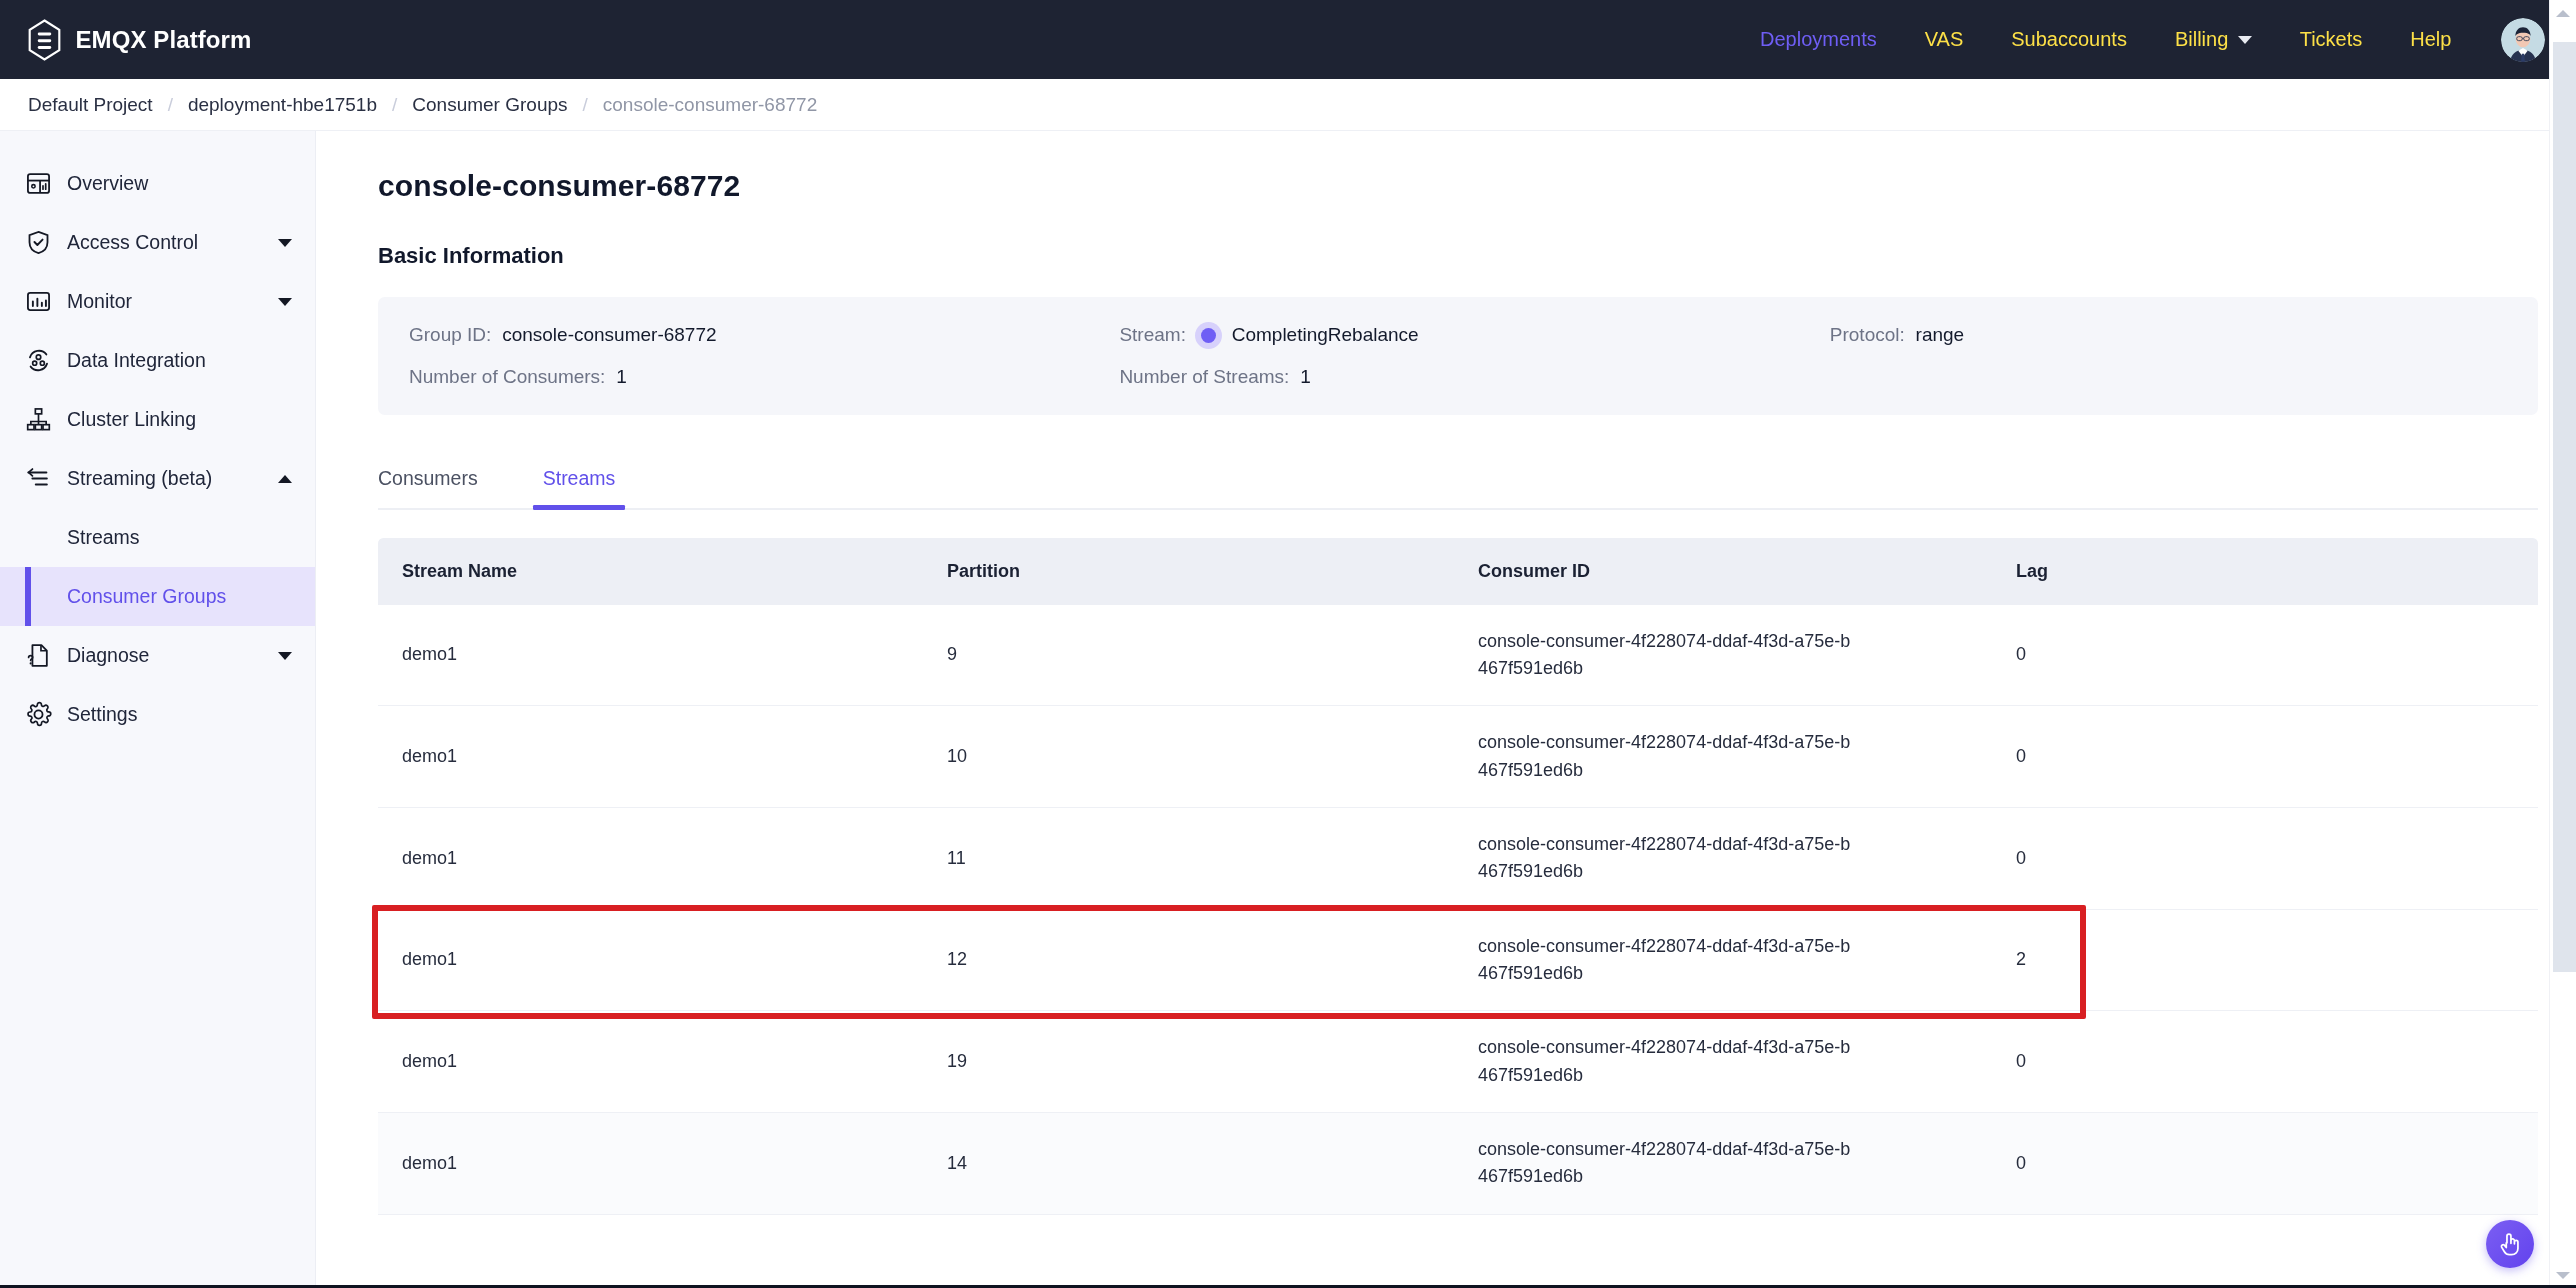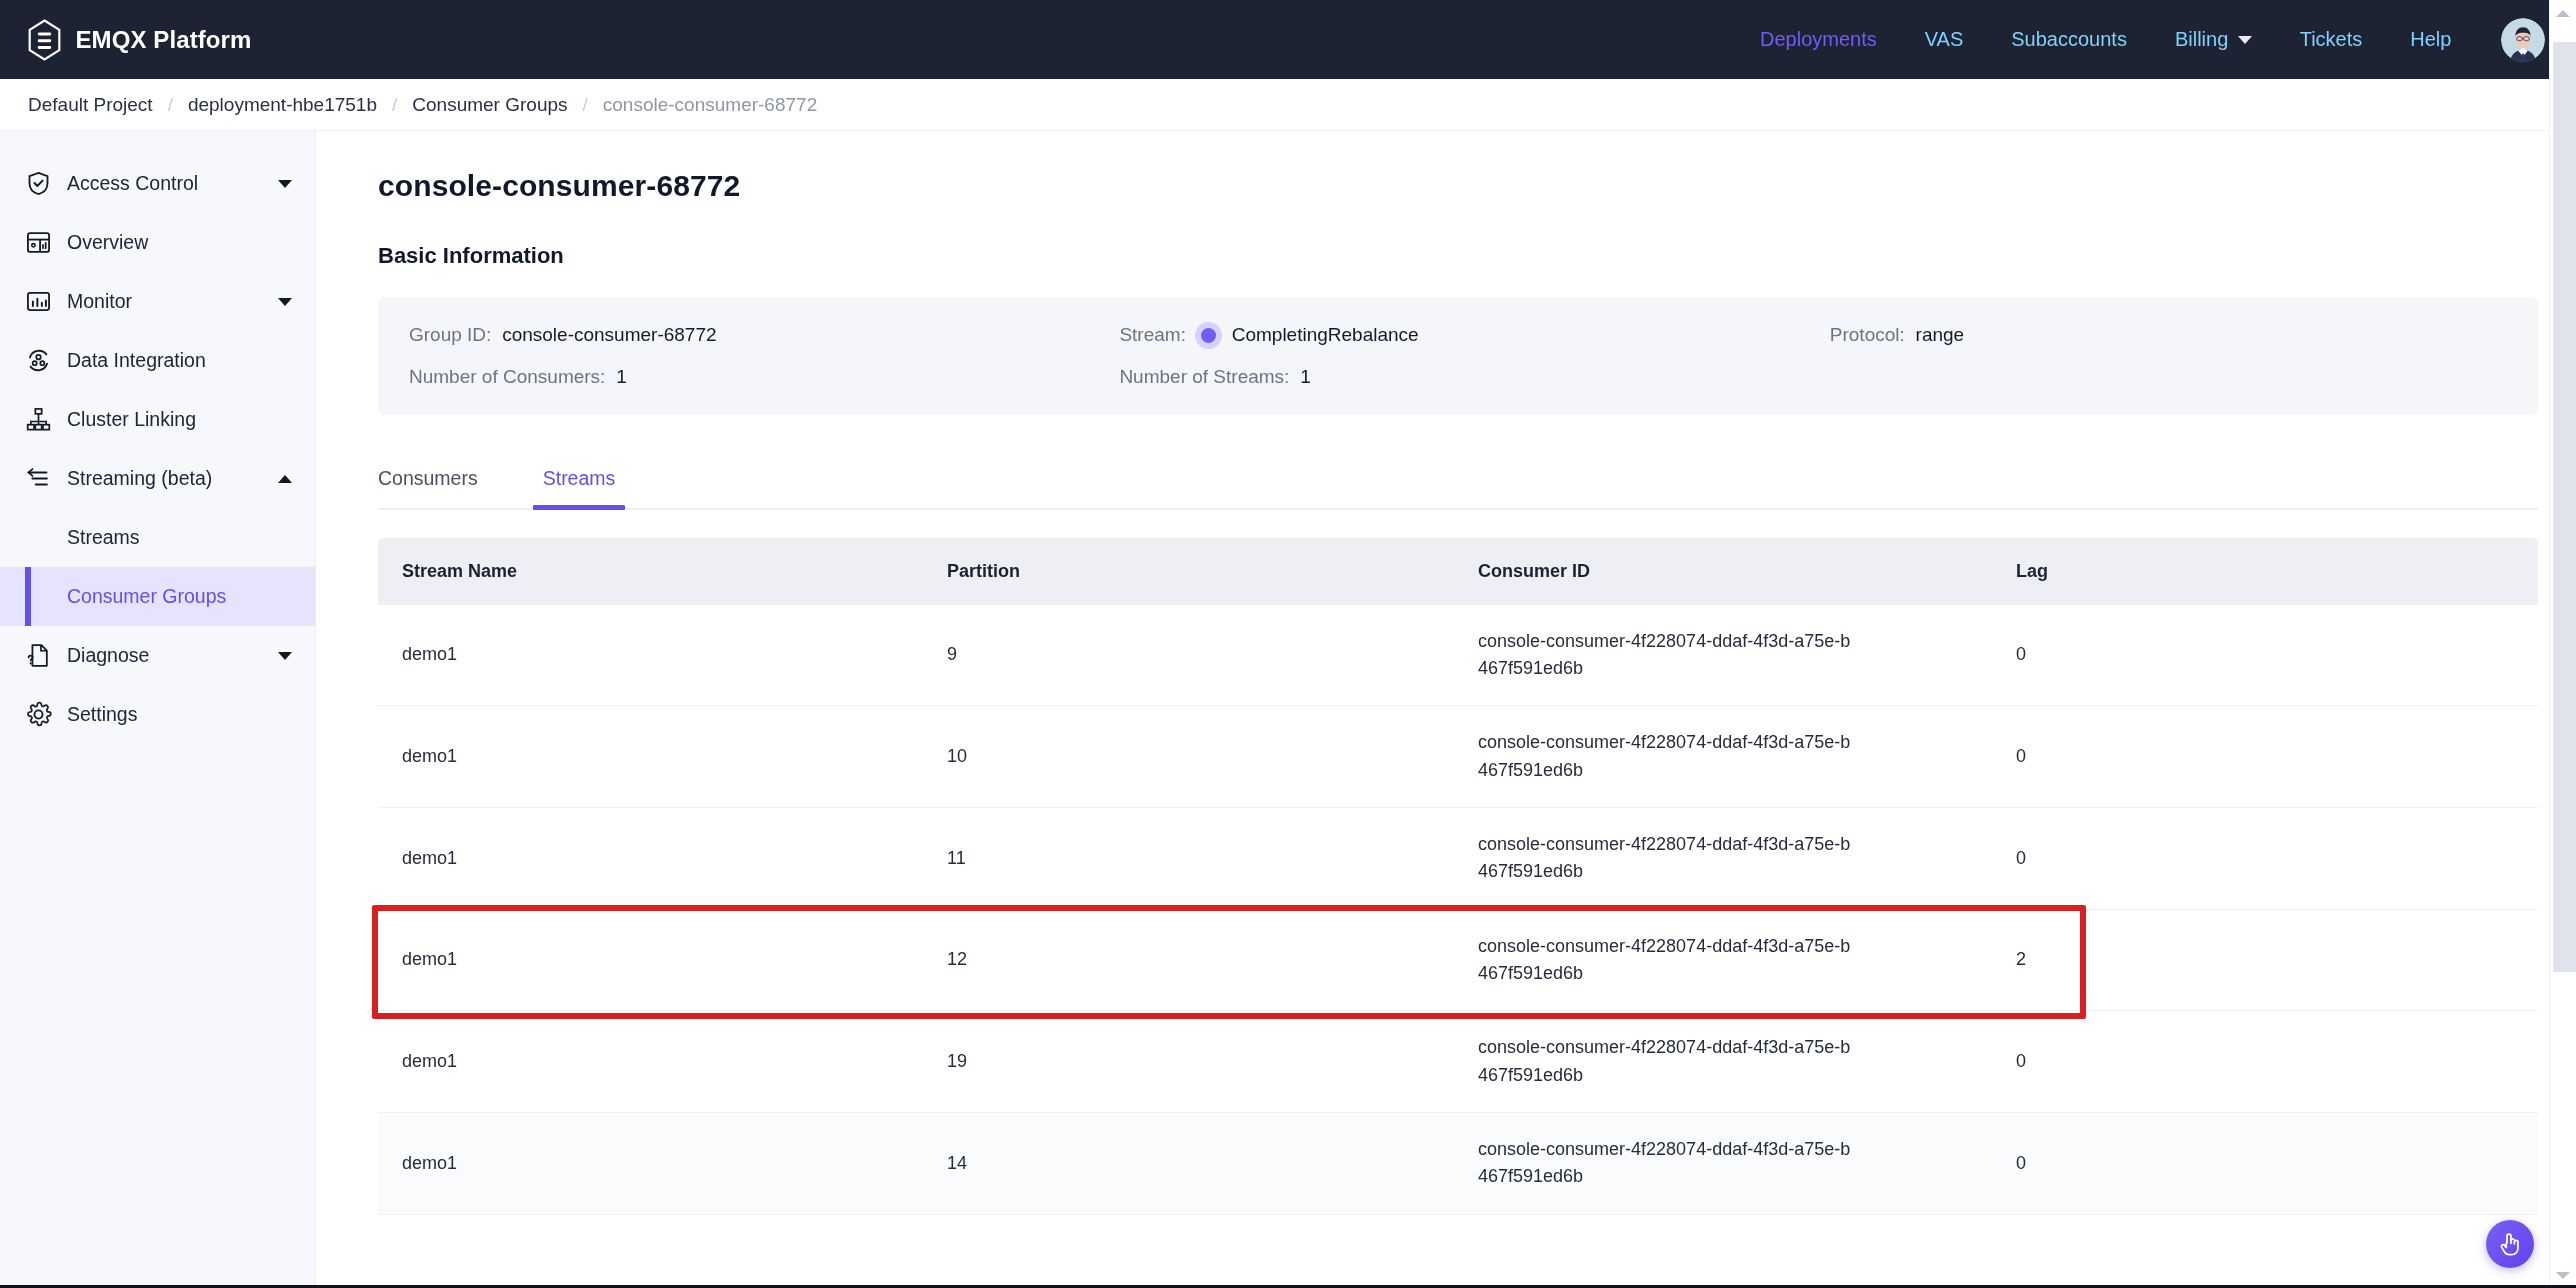--- a/index.html
+++ b/index.html
@@ -22,21 +22,21 @@
     position: relative; z-index: 5;
   }
   .brand { display: flex; align-items: center; gap: 13.5px; text-align: right; }
   .brand-logo { width: 35px; height: 42px; display: block; }
   .brand-name {
     color: #ffffff; font-size: 24px; font-weight: 700;
     letter-spacing: 0.1px; white-space: nowrap;
   }
   .topnav { margin-left: auto; display: flex; align-items: center; gap: 0; }
   .topnav-item {
-    color: #7dd3fc; font-size: 20px; padding: 0 24px;
+    color: #fde047; font-size: 20px; padding: 0 24px;
     white-space: nowrap; cursor: pointer; display: flex; align-items: center; gap: 9.4px;
   }
   .topnav-item.active { color: #6f5ef5; }
   .caret-down {
     width: 0; height: 0; display: inline-block;
     border-left: 7.4px solid transparent; border-right: 7.4px solid transparent;
     border-top: 8px solid #e9ebf2;
   }
   .avatar-wrap { margin-left: 25.6px; width: 44px; height: 44px; cursor: pointer; }
   .avatar { width: 44px; height: 44px; border-radius: 50%; display: block; }
@@ -254,36 +254,36 @@
     <span class="crumb-sep">/</span>
     <span class="crumb last">console-consumer-68772</span>
   </div>
 
   <div class="body">
 
     <aside class="sidebar">
 
       <div class="nav-item">
         <svg class="ico" viewBox="0 0 24 24">
-          <path d="M12 2.6 20 5.4v6.4c0 5.2-3.5 8.4-8 9.6-4.5-1.2-8-4.4-8-9.6V5.4z" fill="none" stroke="#141824" stroke-width="1.6"></path>
-          <path d="M8.4 11.6l2.6 2.6 4.6-4.8" fill="none" stroke="#141824" stroke-width="1.7" stroke-linecap="round" stroke-linejoin="round"></path>
-        </svg>
-        <span class="lbl">Access Control</span>
-        <i class="arrow"></i>
-      </div>
-
-      <div class="nav-item">
-        <svg class="ico" viewBox="0 0 24 24">
           <rect x="2.6" y="3.6" width="18.8" height="16.8" rx="2" fill="none" stroke="#141824" stroke-width="1.6"></rect>
           <line x1="2.6" y1="9.4" x2="21.4" y2="9.4" stroke="#141824" stroke-width="1.6"></line>
           <line x1="13.4" y1="9.4" x2="13.4" y2="20.4" stroke="#141824" stroke-width="1.6"></line>
           <path d="M16 17v-3M18.4 17v-4.6" stroke="#141824" stroke-width="1.5" stroke-linecap="round"></path>
           <circle cx="7.5" cy="14.5" r="1.5" fill="none" stroke="#141824" stroke-width="1.4"></circle>
         </svg>
         <span class="lbl">Overview</span>
+      </div>
+
+      <div class="nav-item">
+        <svg class="ico" viewBox="0 0 24 24">
+          <path d="M12 2.6 20 5.4v6.4c0 5.2-3.5 8.4-8 9.6-4.5-1.2-8-4.4-8-9.6V5.4z" fill="none" stroke="#141824" stroke-width="1.6"></path>
+          <path d="M8.4 11.6l2.6 2.6 4.6-4.8" fill="none" stroke="#141824" stroke-width="1.7" stroke-linecap="round" stroke-linejoin="round"></path>
+        </svg>
+        <span class="lbl">Access Control</span>
+        <i class="arrow"></i>
       </div>
 
       <div class="nav-item">
         <svg class="ico" viewBox="0 0 24 24">
           <rect x="2.6" y="4.4" width="18.8" height="15.2" rx="2" fill="none" stroke="#141824" stroke-width="1.6"></rect>
           <path d="M7 16v-4M11 16v-6.4M15 16v-3M18.6 16v-5" stroke="#141824" stroke-width="1.7" stroke-linecap="round"></path>
         </svg>
         <span class="lbl">Monitor</span>
         <i class="arrow"></i>
       </div>

